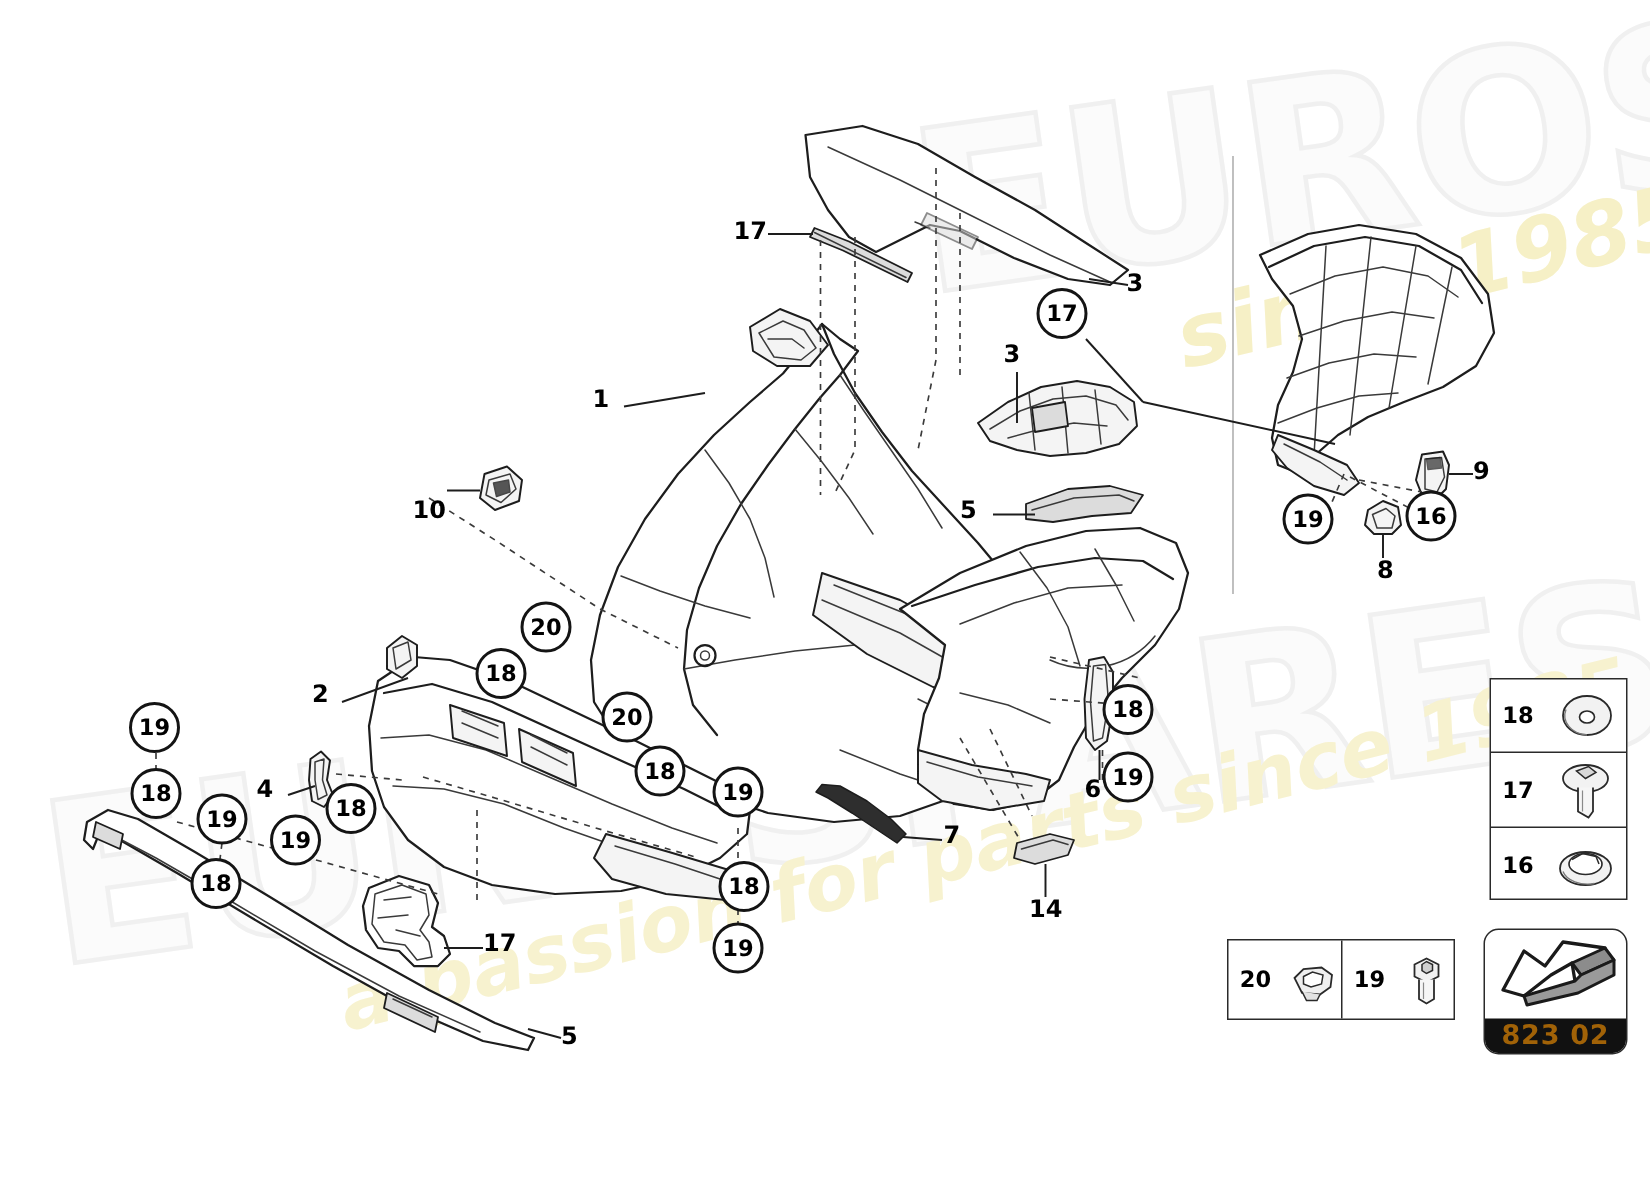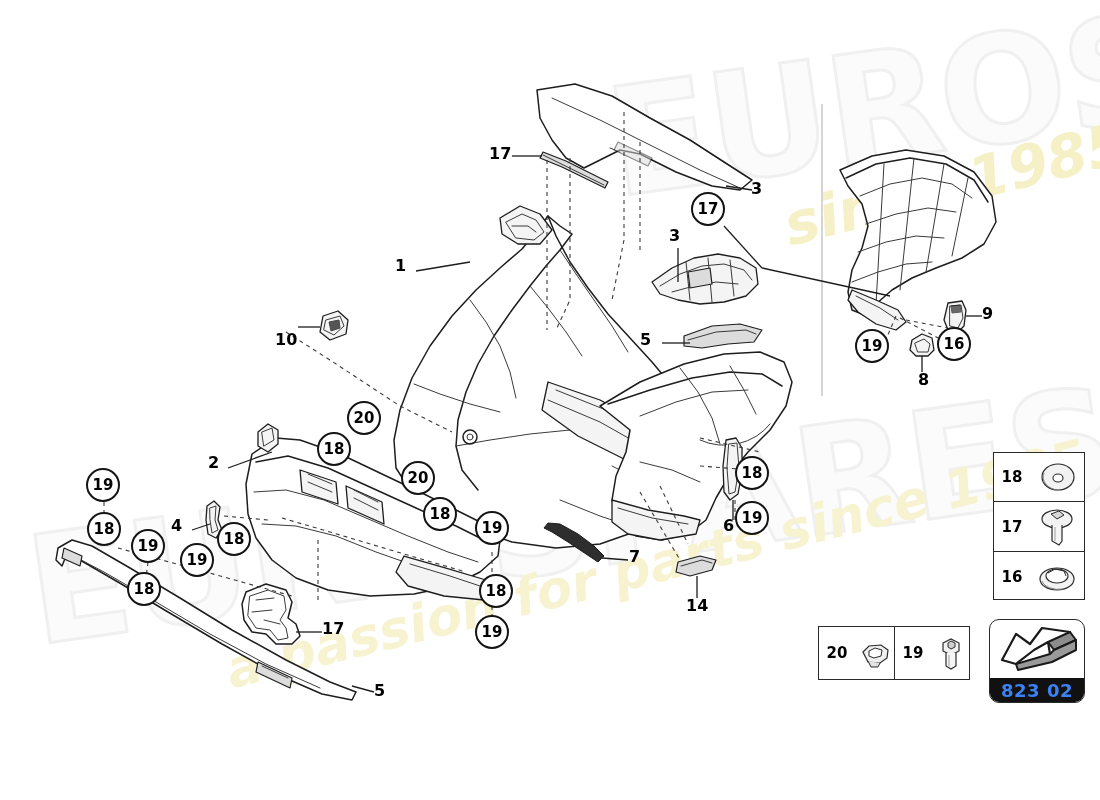--- a/index.html
+++ b/index.html
@@ -137,21 +137,21 @@
     display: flex;
     flex-direction: column;
   }
   #badge .badge-art {
     flex: 1 1 auto;
     position: relative;
   }
   #badge .badge-label {
     height: 30px;
     background: #111111;
-    color: #3b82f6;
+    color: #a16207;
     font-size: 18px;
     font-weight: 700;
     font-family: "DejaVu Sans", sans-serif;
     display: flex;
     align-items: center;
     justify-content: center;
     letter-spacing: 0.5px;
   }
 </style>
 </head>

